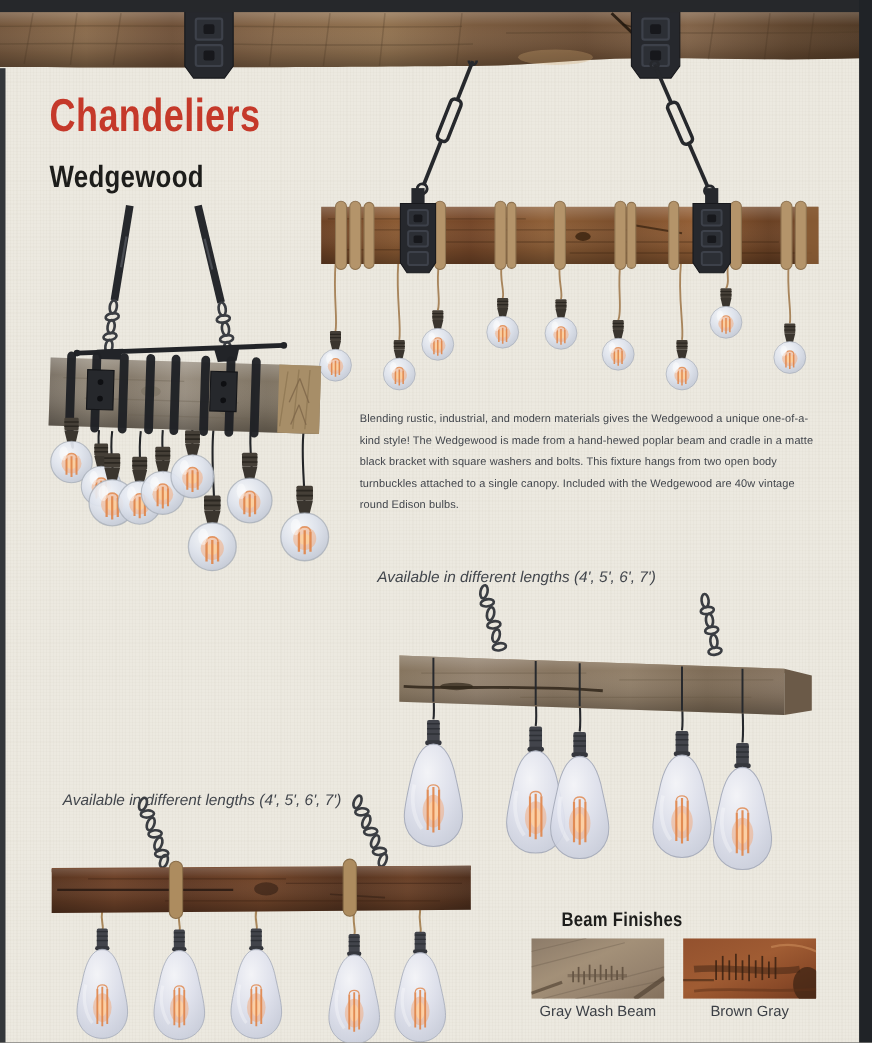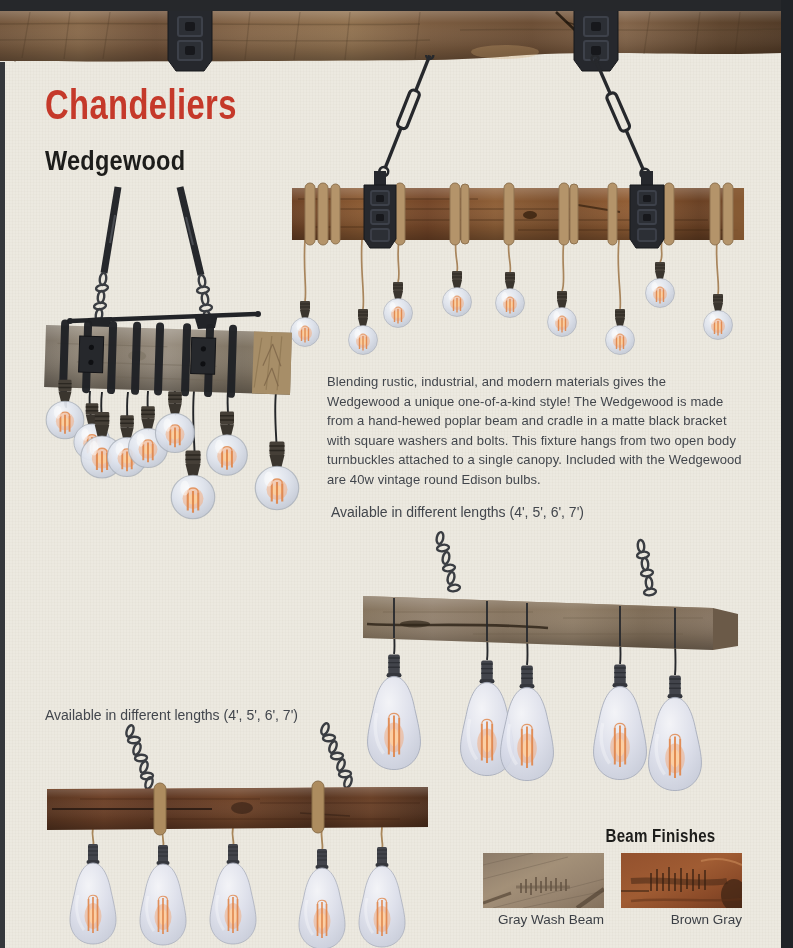--- a/index.html
+++ b/index.html
@@ -9,23 +9,23 @@
       repeating-linear-gradient(90deg, rgba(125,112,88,.03) 0 1px, transparent 1px 3px),
       repeating-linear-gradient(0deg, rgba(125,112,88,.025) 0 1px, transparent 1px 3px);
     font-family:"Liberation Sans", sans-serif;}
   .abs{position:absolute;}
   .h1{color:#c5392a;font-weight:bold;font-size:42px;line-height:1;white-space:nowrap;text-align:center;}
   .h2{color:#1d1d1b;font-weight:bold;font-size:28px;line-height:1;white-space:nowrap;}
   .h3{color:#1d1d1b;font-weight:bold;font-size:18px;line-height:1;white-space:nowrap;}
   .cond{display:inline-block;transform:scaleX(.78);transform-origin:left center;letter-spacing:.5px;}
   .cond2{display:inline-block;transform:scaleX(.84);transform-origin:left center;letter-spacing:.3px;}
   .condc{display:inline-block;transform:scaleX(.84);transform-origin:center;letter-spacing:.3px;}
-  .body-text{color:#42464c;font-size:13px;line-height:19.5px;letter-spacing:.1px;margin:0;}
-  .avail{color:#42464c;font-size:14px;line-height:18px;margin:0;}
-  .caption{color:#3b3f45;font-size:13.5px;text-align:right;}
+  .body-text{color:#42464c;font-size:10px;line-height:19.5px;letter-spacing:.1px;margin:0;}
+  .avail{color:#42464c;font-size:14px;line-height:18px;margin:12px;font-style:italic;}
+  .caption{color:#3b3f45;font-size:13.5px;text-align:center;}
   .bar-top{left:0;top:0;width:793px;height:11px;background:#26282b;}
   .strip-right{left:781px;top:0;width:12px;height:948px;background:#202327;}
   .strip-left{left:0;top:62px;width:5px;height:886px;background:#34373b;}
   svg{display:block;}
 </style>
 </head>
 <body>
 
 <div id="stage">
 
@@ -445,21 +445,21 @@
   </div>
 
   <p class="abs body-text" style="left:327px;top:372px;width:415px">Blending rustic, industrial, and modern materials gives the Wedgewood a unique one-of-a-kind style!  The Wedgewood is made from a hand-hewed poplar beam and cradle in a matte black bracket with square washers and bolts. This fixture hangs from two open body turnbuckles attached to a single canopy. Included with the Wedgewood are 40w vintage round Edison bulbs.</p>
 
   <p class="abs avail" style="left:331px;top:503px">Available in different lengths (4', 5', 6', 7')</p>
 
 
 
   <p class="abs avail" style="left:45px;top:706px">Available in different lengths (4', 5', 6', 7')</p>
 
-  <div class="abs h3" style="left:500px;top:827px;width:226px;text-align:right">
+  <div class="abs h3" style="left:500px;top:827px;width:226px;text-align:left">
     <span class="condc">Beam Finishes</span>
   </div>
 
   <svg class="abs" style="left:483px;top:853px" width="121" height="55" viewBox="0 0 121 55" role="img">
     <rect width="121" height="55" fill="url(#gSwGray)"></rect>
     <g stroke="#6f6050" opacity=".4" stroke-width="1">
       <path d="M0,12 L50,0"></path>
         <path d="M0,26 L85,4"></path>
         <path d="M10,55 L121,26"></path>
         <path d="M40,55 L121,38"></path>

